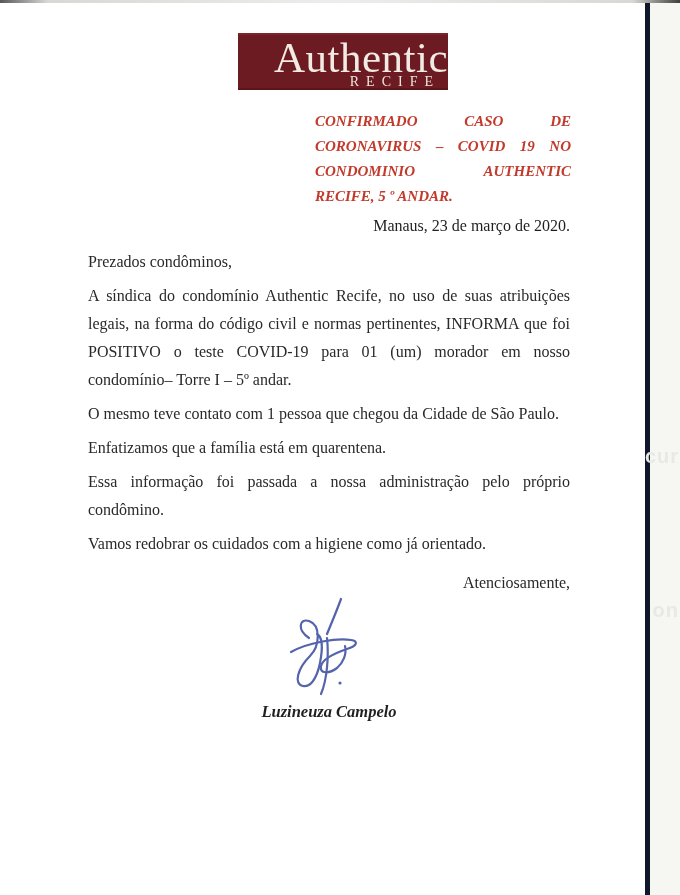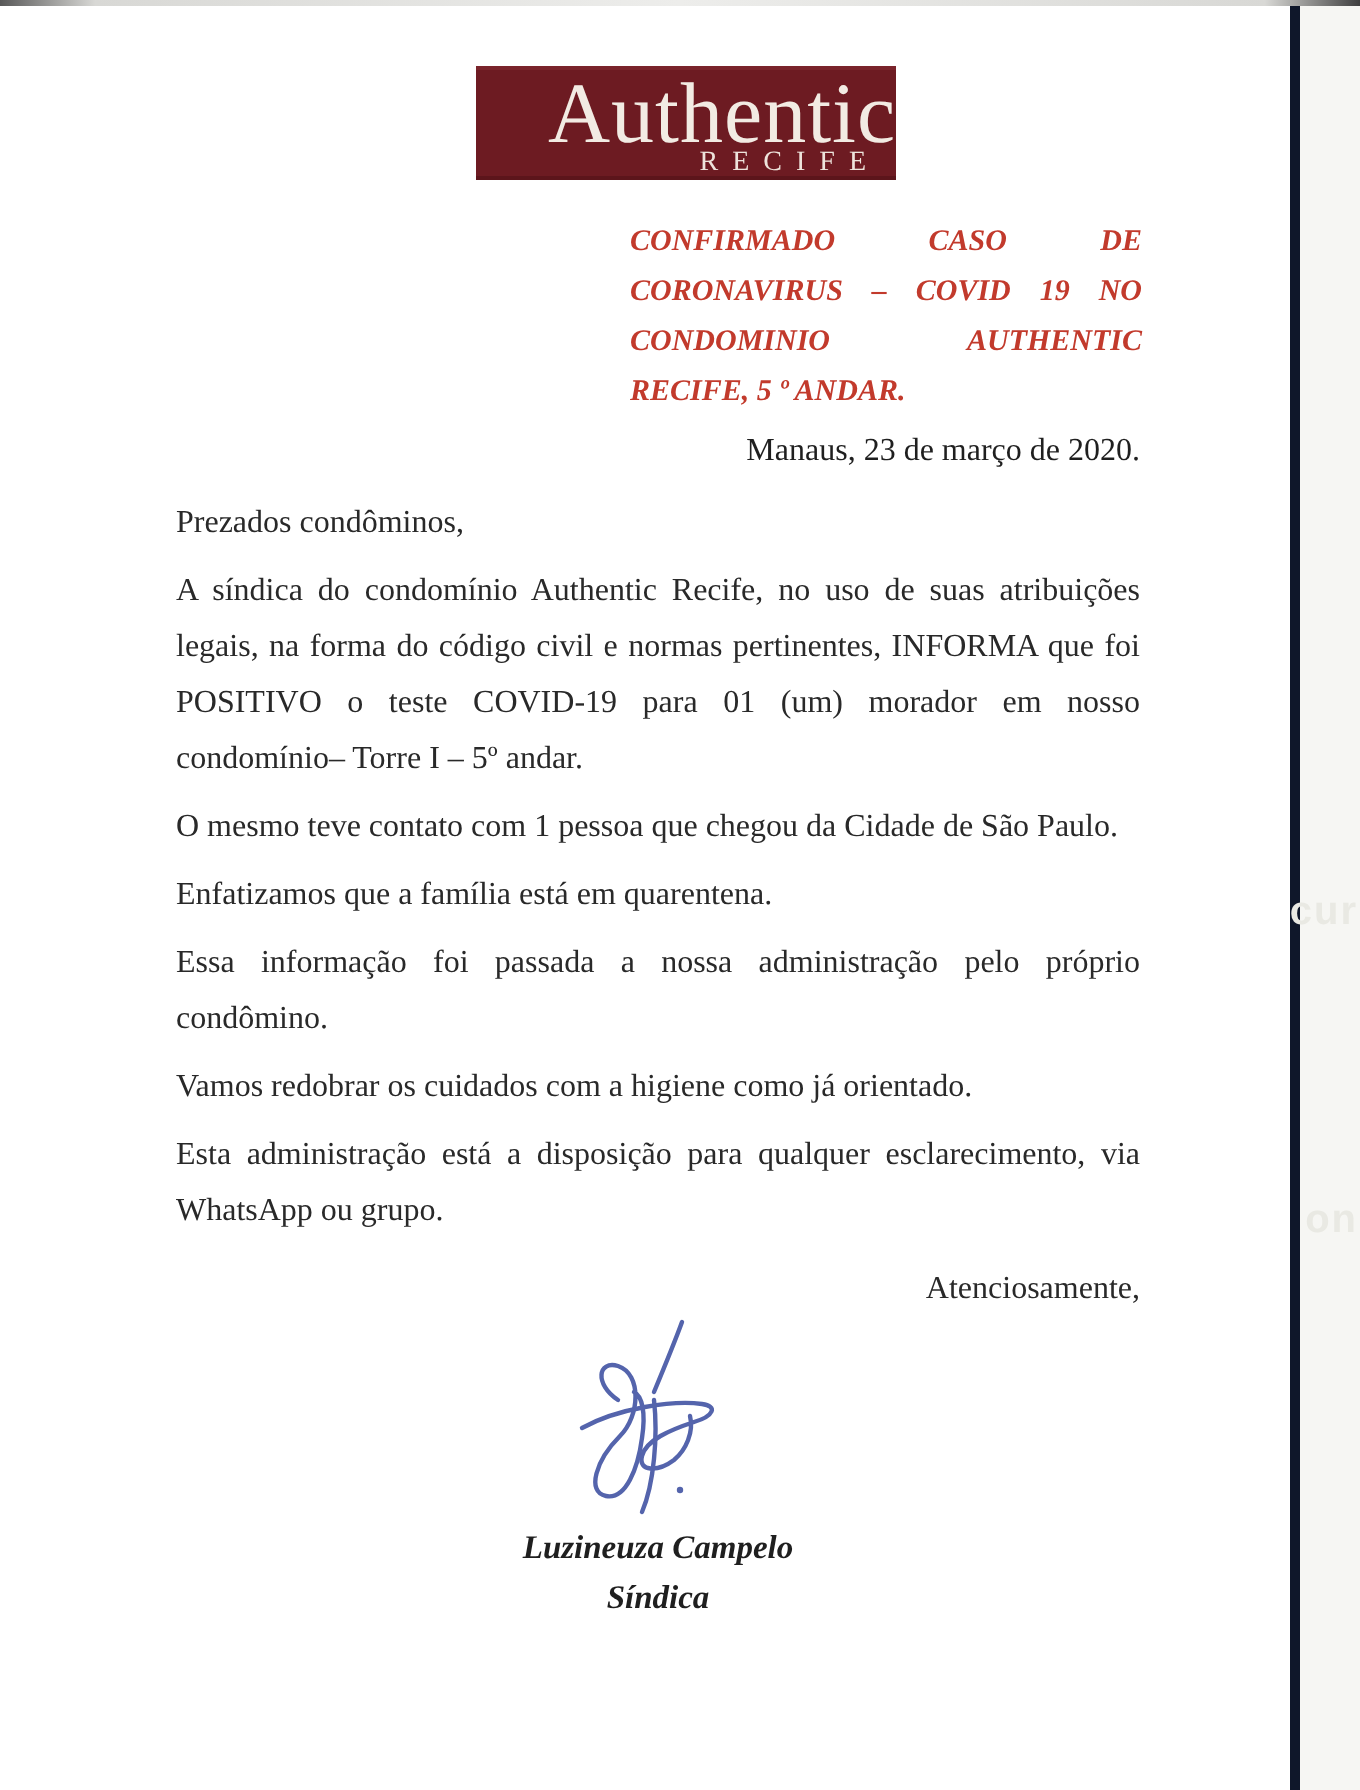--- a/index.html
+++ b/index.html
@@ -121,32 +121,30 @@
   </div>
 
   <div class="dateline">Manaus, 23 de março de 2020.</div>
 
   <p class="para first">Prezados condôminos,</p>
   <p class="para">A síndica do condomínio Authentic Recife, no uso de suas atribuições legais, na forma do código civil e normas pertinentes, INFORMA que foi POSITIVO o teste COVID-19 para 01 (um) morador em nosso condomínio– Torre I – 5º andar.</p>
   <p class="para">O mesmo teve contato com 1 pessoa que chegou da Cidade de São Paulo.</p>
   <p class="para">Enfatizamos que a família está em quarentena.</p>
   <p class="para">Essa informação foi passada a nossa administração pelo próprio condômino.</p>
   <p class="para">Vamos redobrar os cuidados com a higiene como já orientado.</p>
-  <p class="para">Esta administração está a disposição para qualquer esclarecimento, via WhatsApp ou grupo.</p>
 
   <div class="closing">Atenciosamente,</div>
 
   <div class="sig-wrap">
     <svg width="104" height="104" viewBox="0 0 100 104">
       <g fill="none" stroke="#3d4fa1" stroke-width="2.2" stroke-linecap="round" stroke-linejoin="round" opacity="0.88">
         <path d="M62 5 C58 16 53 28 48 40"></path>
         <path d="M30 44 C18 36 20 24 30 27 C42 31 41 52 31 62 C19 74 14 90 24 92 C34 94 40 78 42 63 C44 50 42 42 38 40"></path>
         <path d="M12 58 C30 48 58 44 72 46 C80 47 78 52 68 55 C56 59 44 64 42 72 C40 80 50 80 58 74 C64 69 68 60 66 52"></path>
         <path d="M48 44 C50 62 48 86 42 100"></path>
         <circle cx="61" cy="89" r="1.6" fill="#3d4fa1" stroke="none"></circle>
       </g>
     </svg>
   </div>
 
   <div class="sig-name">Luzineuza Campelo</div>
-  <div class="sig-role">Síndica</div>
 
 </div>
 
 </body></html>

